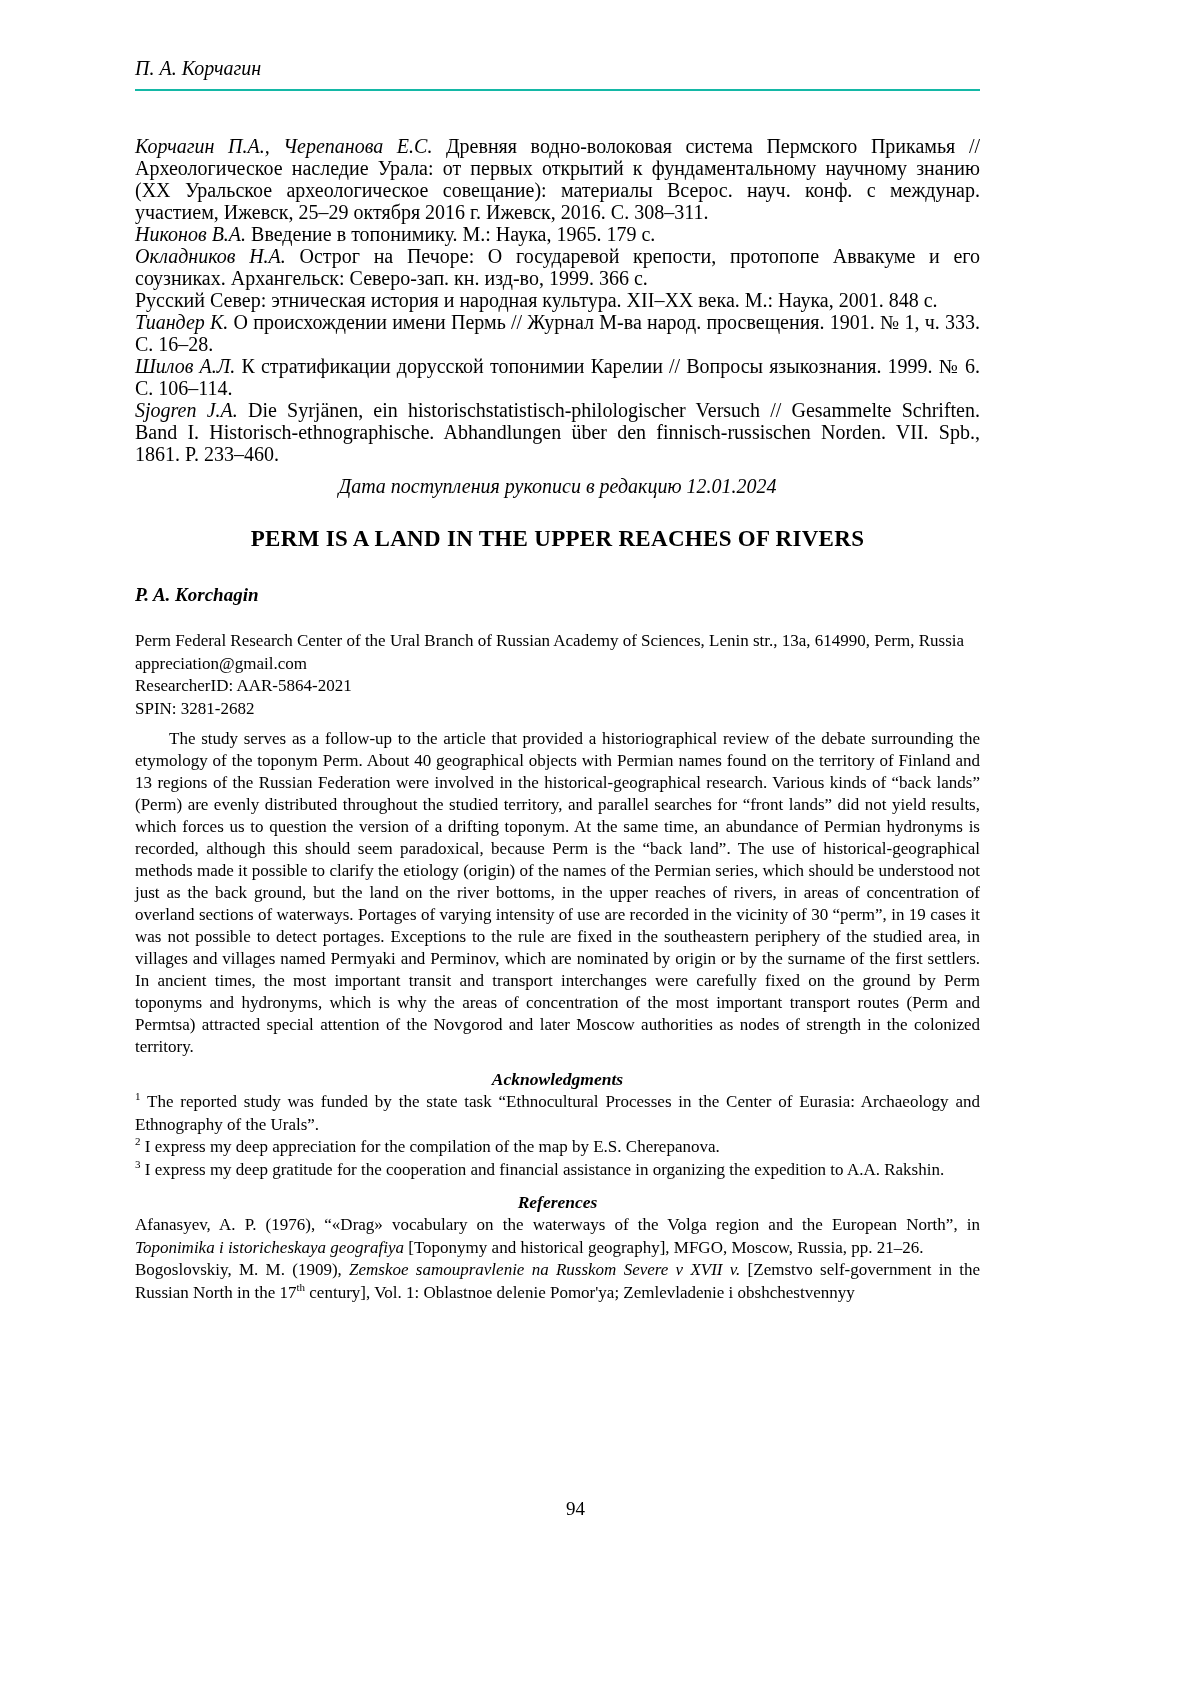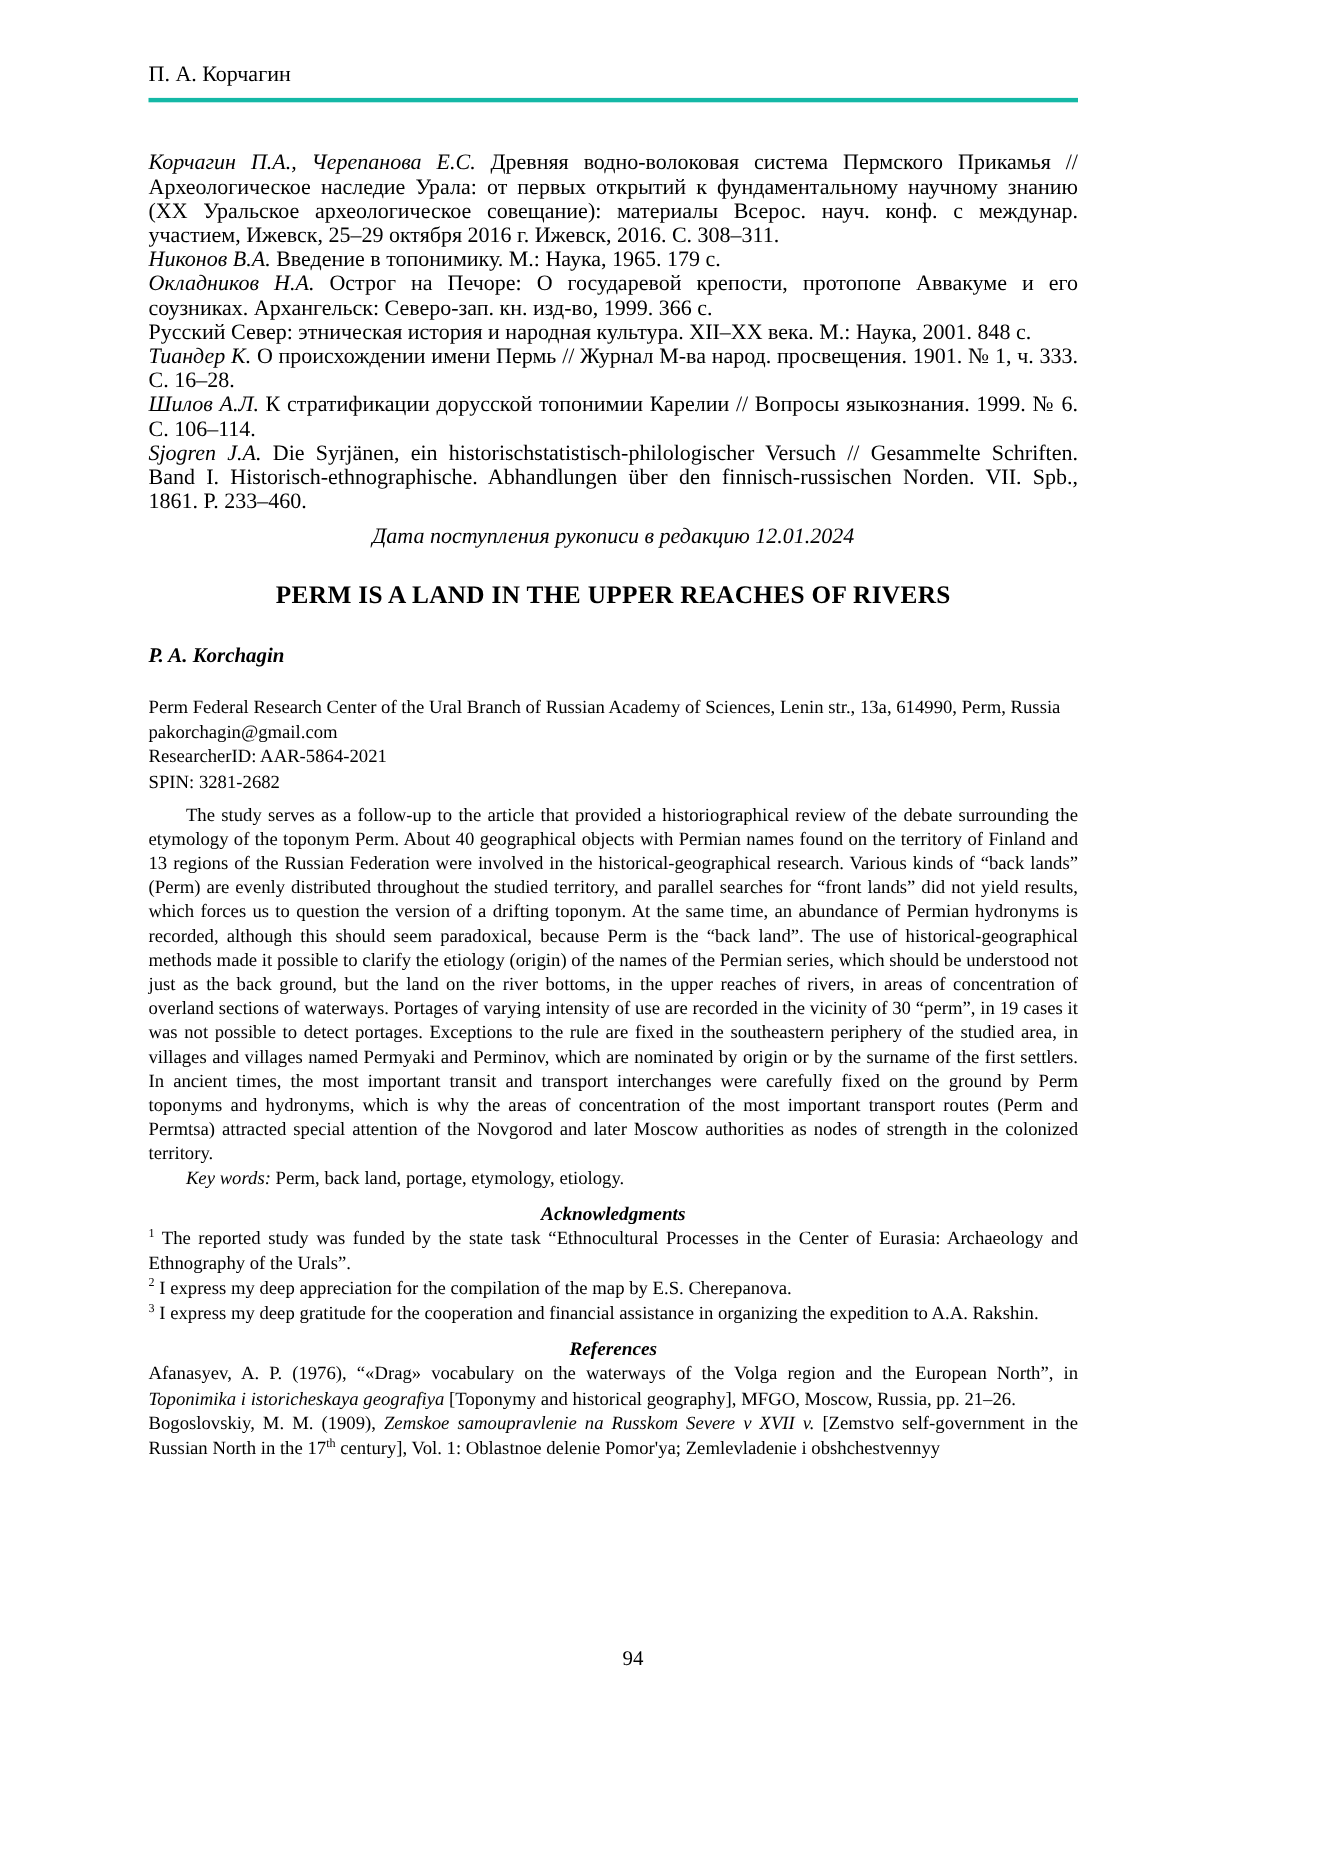--- a/index.html
+++ b/index.html
@@ -9,24 +9,25 @@
   .page {
     position: relative;
     width: 1200px;
     height: 1697px;
     background: #ffffff;
     padding: 56px 220px 0 135px;
     overflow: hidden;
   }
   
   .running-head {
+    font-style: italic;
     font-size: 20px;
     line-height: 24px;
     padding-bottom: 9px;
-    border-bottom: 4px solid #14b8a6;
+    border-bottom: 2px solid #14b8a6;
   }
   
   p { margin: 0; text-align: justify; }
   .it { font-style: italic; }
   
   .bibliography { margin-top: 44px; }
   .bib { font-size: 20px; line-height: 22px; }
   .date-line {
     margin-top: 10px;
     font-size: 20px;
@@ -95,28 +96,27 @@
   </section>
 
   <p class="date-line">Дата поступления рукописи в редакцию 12.01.2024</p>
 
   <h1 class="title">PERM IS A LAND IN THE UPPER REACHES OF RIVERS</h1>
 
   <p class="author-name">P. A. Korchagin</p>
 
   <div class="meta">
     <p>Perm Federal Research Center of the Ural Branch of Russian Academy of Sciences, Lenin str., 13a, 614990, Perm, Russia</p>
-    <p>pakorchagin@gmail.com</p>
+    <p>appreciation@gmail.com</p>
     <p>ResearcherID: AAR-5864-2021</p>
     <p>SPIN: 3281-2682</p>
   </div>
 
   <p class="abstract">The study serves as a follow-up to the article that provided a historiographical review of the debate surrounding the etymology of the toponym Perm. About 40 geographical objects with Permian names found on the territory of Finland and 13 regions of the Russian Federation were involved in the historical-geographical research. Various kinds of “back lands” (Perm) are evenly distributed throughout the studied territory, and parallel searches for “front lands” did not yield results, which forces us to question the version of a drifting toponym. At the same time, an abundance of Permian hydronyms is recorded, although this should seem paradoxical, because Perm is the “back land”. The use of historical-geographical methods made it possible to clarify the etiology (origin) of the names of the Permian series, which should be understood not just as the back ground, but the land on the river bottoms, in the upper reaches of rivers, in areas of concentration of overland sections of waterways. Portages of varying intensity of use are recorded in the vicinity of 30 “perm”, in 19 cases it was not possible to detect portages. Exceptions to the rule are fixed in the southeastern periphery of the studied area, in villages and villages named Permyaki and Perminov, which are nominated by origin or by the surname of the first settlers. In ancient times, the most important transit and transport interchanges were carefully fixed on the ground by Perm toponyms and hydronyms, which is why the areas of concentration of the most important transport routes (Perm and Permtsa) attracted special attention of the Novgorod and later Moscow authorities as nodes of strength in the colonized territory.</p>
 
-  <p class="keywords"><span class="it">Key words:</span><span> Perm, back land, portage, etymology, etiology.</span></p>
 
   <h2 class="subhead">Acknowledgments</h2>
 
   <p class="fn"><sup>1</sup><span> The reported study was funded by the state task “Ethnocultural Processes in the Center of Eurasia: Archaeology and Ethnography of the Urals”.</span></p>
   <p class="fn"><sup>2</sup><span> I express my deep appreciation for the compilation of the map by E.S. Cherepanova.</span></p>
   <p class="fn"><sup>3</sup><span> I express my deep gratitude for the cooperation and financial assistance in organizing the expedition to A.A. Rakshin.</span></p>
 
   <h2 class="subhead">References</h2>
 
   <p class="ref"><span>Afanasyev, A. P. (1976), “«Drag» vocabulary on the waterways of the Volga region and the European North”, in </span><span class="it">Toponimika i istoricheskaya geografiya</span><span> [Toponymy and historical geography], MFGO, Moscow, Russia, pp. 21–26.</span></p>

